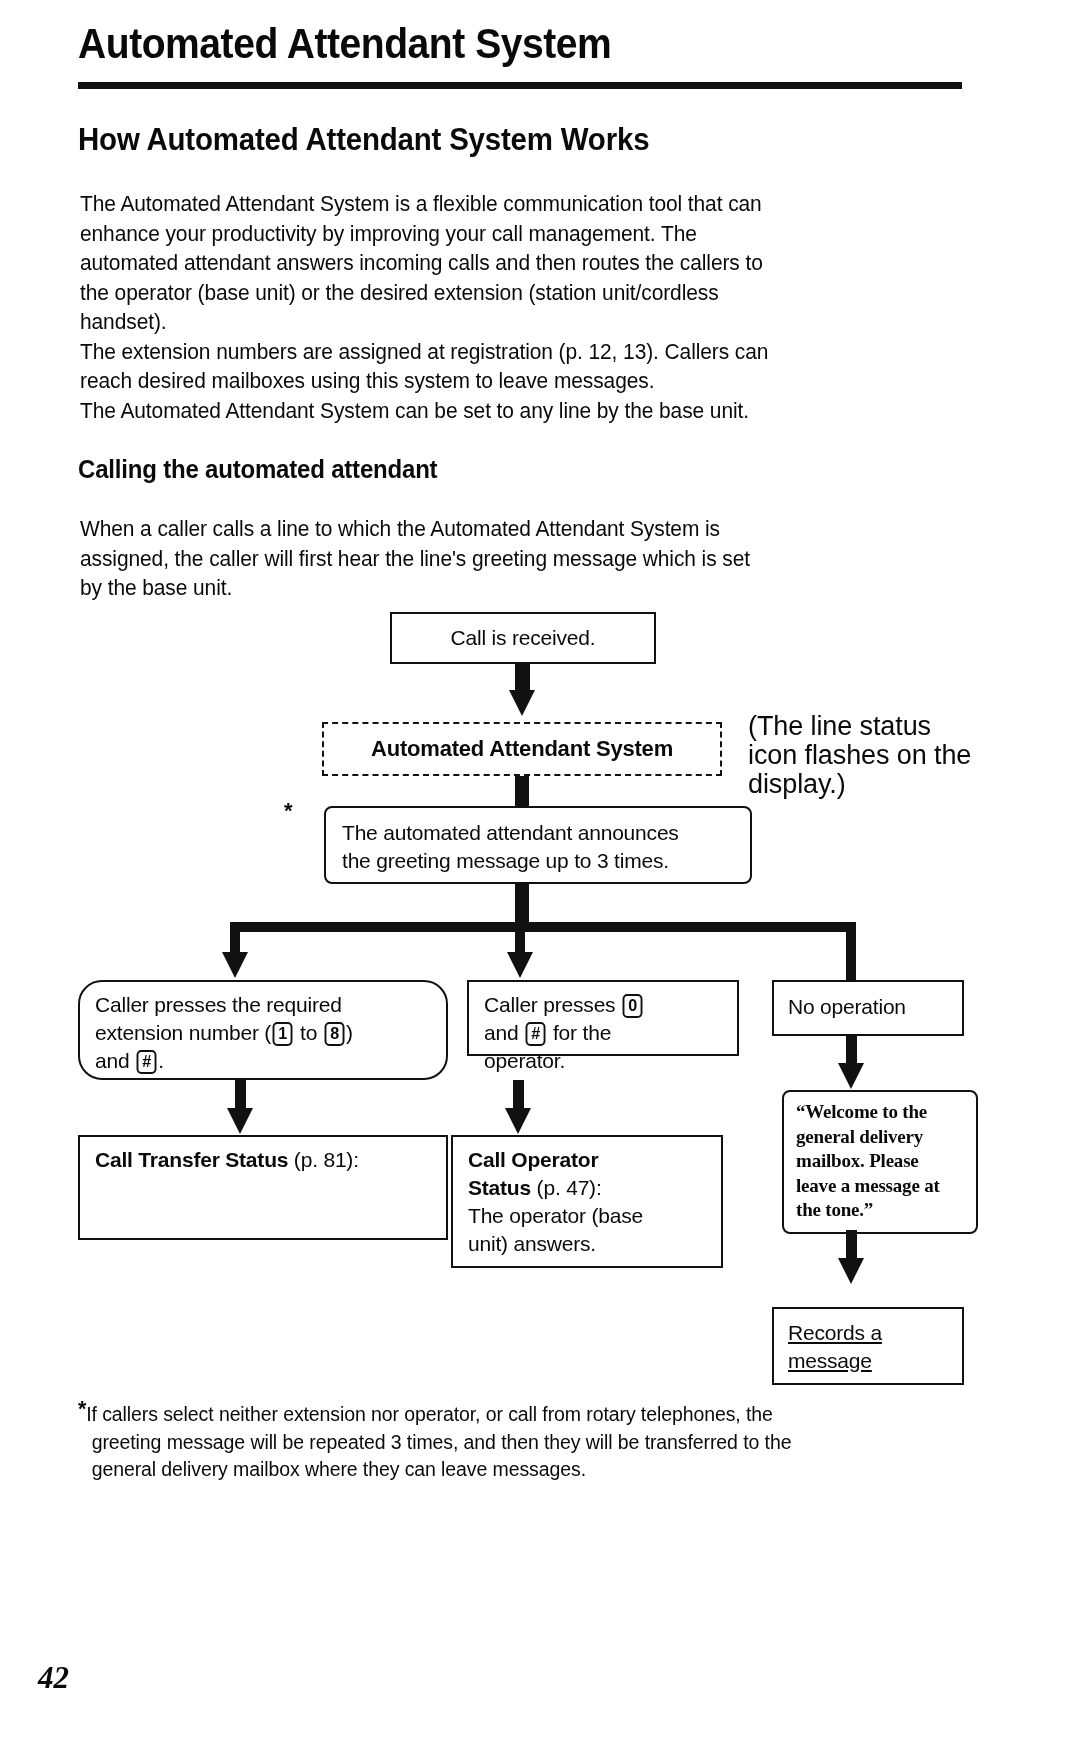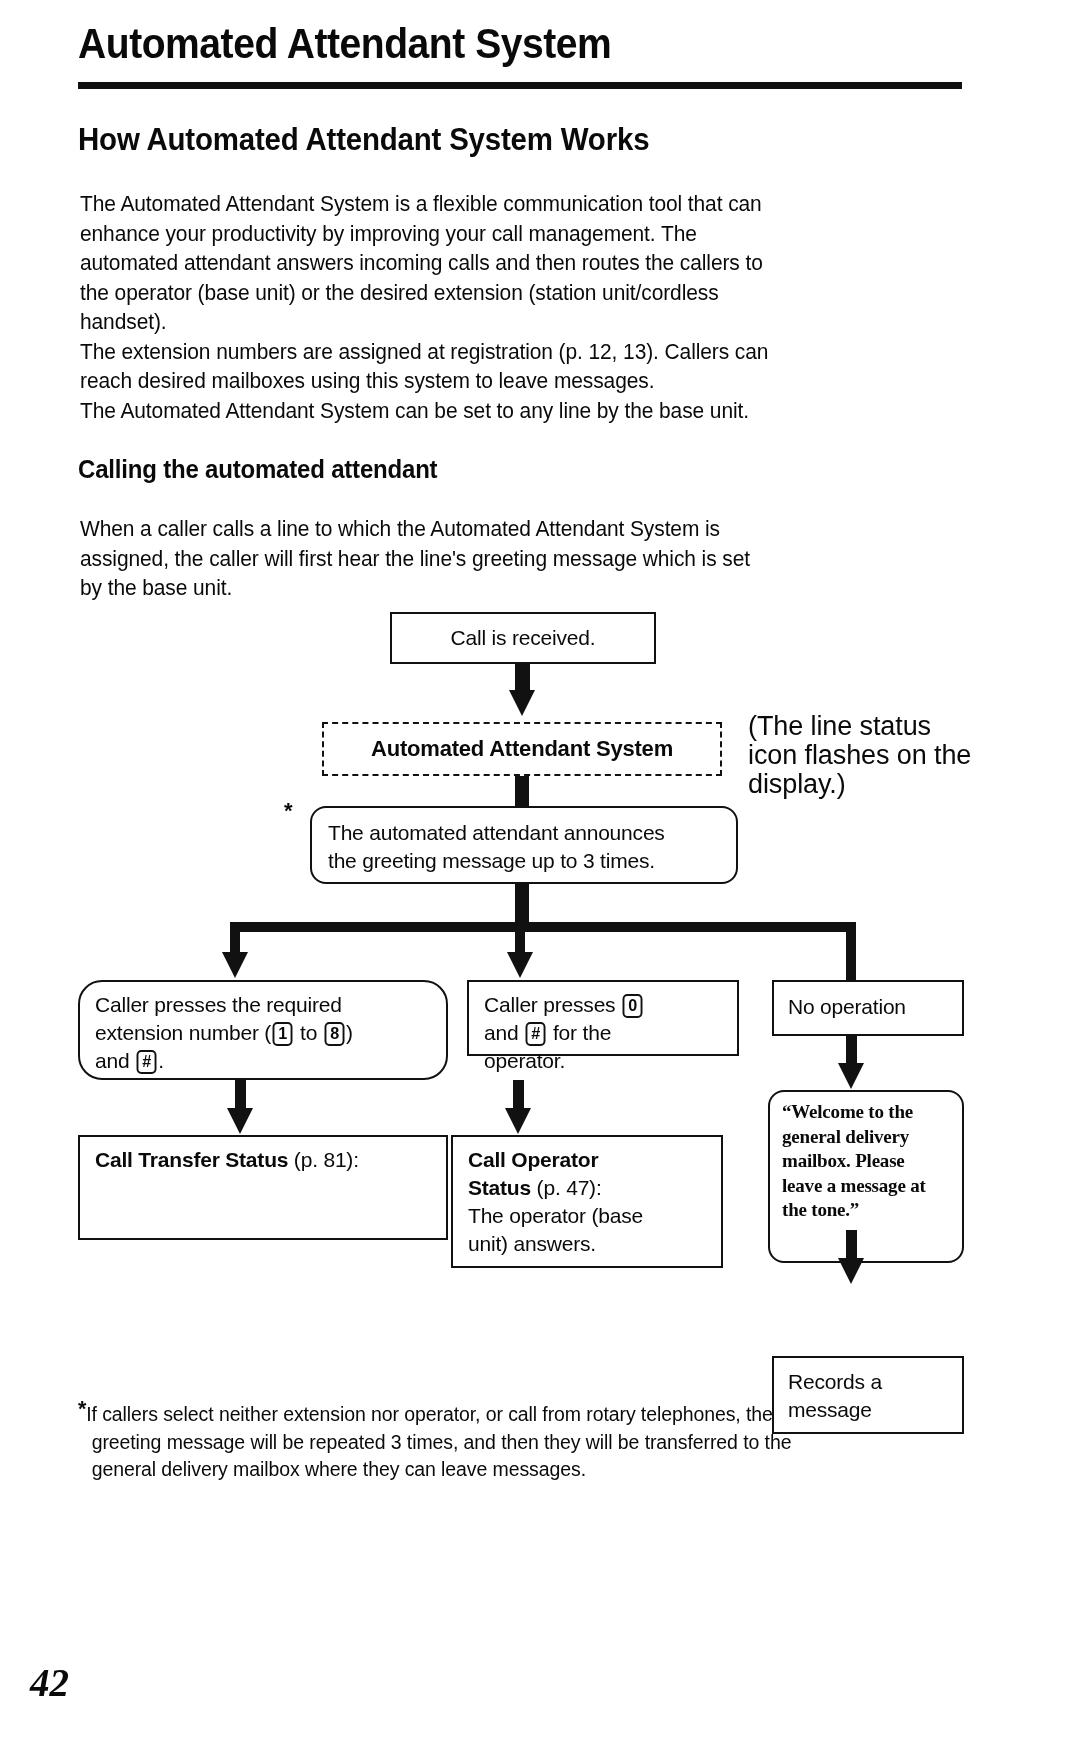--- a/index.html
+++ b/index.html
@@ -50,21 +50,21 @@
 
   .fbox{
     position:absolute; box-sizing:border-box;
     border:2.5px solid #111; background:#fff;
     font-size:21px; line-height:28px; letter-spacing:-0.2px;
     padding:7px 12px;
     transform-origin:left top;
   }
   .fbox.center{ text-align:center; }
   .fbox.dashed{ border:2.5px dashed #111; font-weight:bold; }
-  .fbox.round{ border-radius:16px; }
+  .fbox.round{ border-radius:8px;margin-left:14px; }
   .fbox.serif{
     font-family:"Liberation Serif", serif;
     font-size:19px; line-height:24.5px; font-weight:bold;
   }
 
   
   .ar-stem{position:absolute;background:#111;}
   .ar-head{
     position:absolute;width:0;height:0;
     border-left:13px solid transparent;
@@ -100,23 +100,23 @@
     position:absolute; left:78px; top:1395px; width:890px;
     font-size:20px; line-height:27.5px; letter-spacing:-0.1px;
     transform:scaleX(0.975); transform-origin:left top;
   }
   .footnote .fn-star{
     font-size:22px; vertical-align:5px; font-weight:bold;
   }
   .footnote .fn-ind{ display:block; padding-left:14px; text-indent:-14px; }
 
   .pagenum{
-    position:absolute; left:30px; top:1660px;
+    position:absolute; left:38px; top:1660px;
     font-family:"Liberation Serif", serif;
-    font-style:italic; font-weight:bold; font-size:39px;
+    font-style:italic; font-weight:bold; font-size:31px;
   }
 
   .strong{font-weight:bold;}
 </style>
 </head>
 <body>
 
 <div class="page">
 
   <div class="title">Automated Attendant System</div>
@@ -205,32 +205,32 @@
       <div><span class="strong">Call Transfer Status</span><span> (p. 81):</span></div>
     </div>
 
     <div class="fbox" style="left:451px; top:1135px; width:272px; height:133px; padding:9px 15px;">
       <div class="strong">Call Operator</div>
       <div><span class="strong">Status</span><span> (p. 47):</span></div>
       <div>The operator (base</div>
       <div>unit) answers.</div>
     </div>
 
-    <div class="fbox round serif" style="left:768px; top:1090px; width:196px; height:173px; padding:8px 12px;">
+    <div class="fbox round serif" style="left:768px; top:1090px; width:196px; height:144px; padding:8px 12px;">
       <div>“Welcome to the</div>
       <div>general delivery</div>
       <div>mailbox. Please</div>
       <div>leave a message at</div>
       <div>the tone.”</div>
     </div>
 
     <div class="ar-stem" style="left:846px; top:1230px; width:11px; height:36px;"></div>
     <div class="ar-head" style="left:838px; top:1258px;"></div>
 
-    <div class="fbox" style="left:772px; top:1356px; width:192px; height:78px; padding:10px 14px;">
+    <div class="fbox" style="left:772px; top:1307px; width:192px; height:78px; padding:10px 14px;text-decoration:underline;">
       <div>Records a</div>
       <div>message</div>
     </div>
 
   </div>
 
   <div class="footnote">
     <div class="fn-ind"><span class="fn-star">*</span><span>If callers select neither extension nor operator, or call from rotary telephones, the</span></div>
     <div style="padding-left:14px;">greeting message will be repeated 3 times, and then they will be transferred to the</div>
     <div style="padding-left:14px;">general delivery mailbox where they can leave messages.</div>

